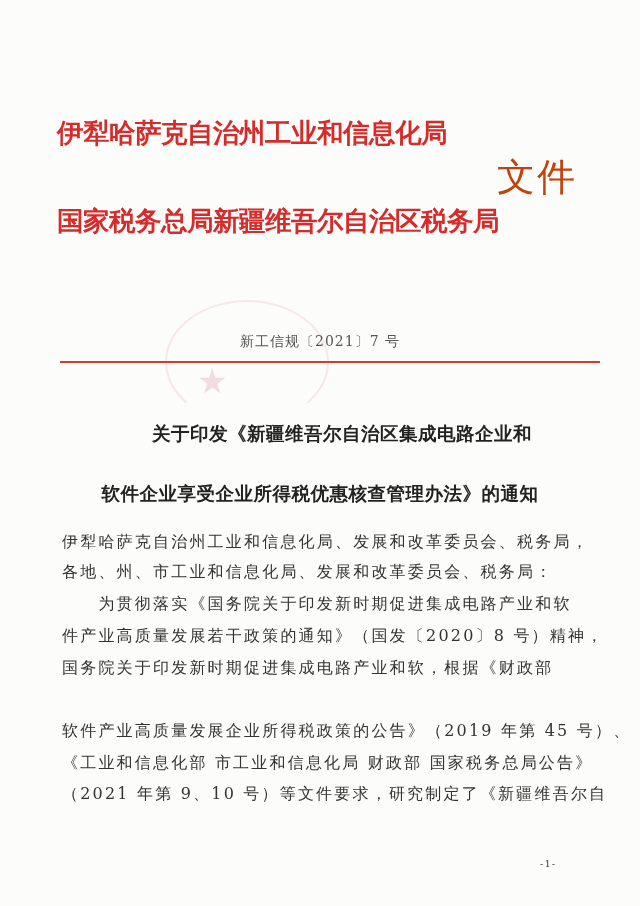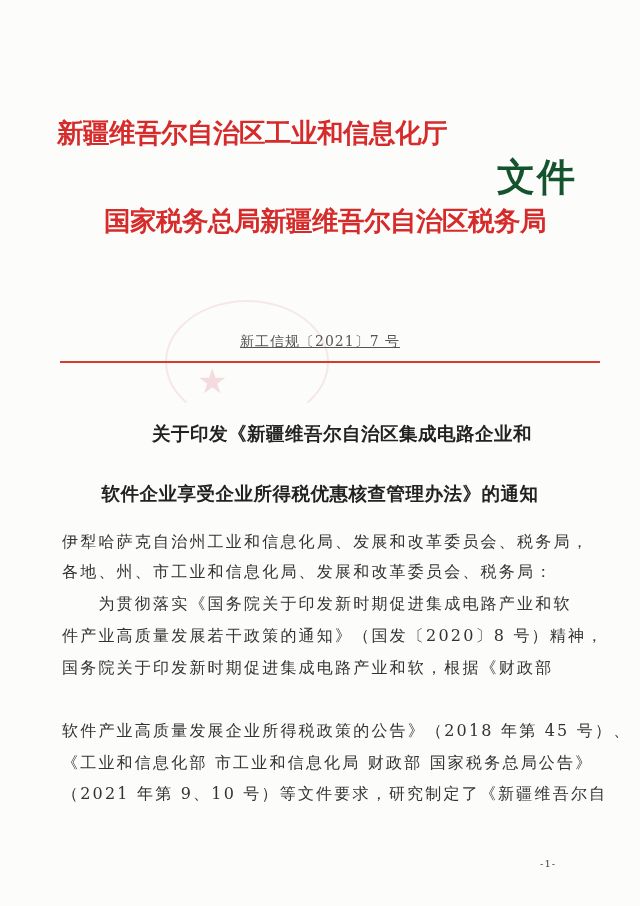--- a/index.html
+++ b/index.html
@@ -8,28 +8,28 @@
     font-family: "DejaVu Serif", "Liberation Serif", serif; color: #333;
   }
   .page { position: absolute; left: 0; top: 0; width: 640px; height: 906px; background: #fcfcfb; }
   .org {
     position: absolute; left: 57px; color: #d62b2b; font-weight: bold;
     font-family: "DejaVu Sans", "Liberation Sans", sans-serif;
     font-size: 26.5px; letter-spacing: -0.5px; white-space: nowrap; line-height: 1;
   }
   .org1 { top: 120px; }
   .org2 { top: 164px; }
-  .org3 { top: 208px; margin-left: 47px; }
+  .org3 { top: 208px; }
   .wenjian {
-    position: absolute; left: 497px; top: 158px; color: #14532d;
-    font-family: "DejaVu Serif", serif; font-weight: bold; font-size: 38px; letter-spacing: 2px; line-height: 1;
+    position: absolute; left: 497px; top: 158px; color: #c2410c;
+    font-family: "DejaVu Serif", serif; font-weight: normal; font-size: 38px; letter-spacing: 2px; line-height: 1;
   }
   .docno {
     position: absolute; left: 0; width: 640px; top: 333px; text-align: center;
-    font-size: 14px; color: #555; letter-spacing: 1px; text-decoration: underline;
+    font-size: 14px; color: #555; letter-spacing: 1px;
   }
   .redline {
     position: absolute; left: 60px; top: 361px; width: 540px; height: 2px; background: #d83a2e;
   }
   .seal-arc {
     position: absolute; left: 165px; top: 300px; width: 160px; height: 120px;
     border: 2px solid rgba(220,140,150,0.18); border-radius: 50%; border-bottom-color: transparent;
   }
   .seal-star {
     position: absolute; left: 197px; top: 364px; color: rgba(220,120,140,0.25); font-size: 34px; line-height: 1;
@@ -45,35 +45,35 @@
     white-space: nowrap; line-height: 1; margin-top: 8px;
   }
   .pagenum {
     position: absolute; left: 540px; top: 858px; font-size: 10px; color: #444; letter-spacing: 1px;
   }
 </style>
 </head>
 <body>
 
 <div class="page">
-  <div class="org org1">新疆维吾尔自治区工业和信息化厅</div>
+  <div class="org org1">伊犁哈萨克自治州工业和信息化局</div>
   <div class="org org3">国家税务总局新疆维吾尔自治区税务局</div>
   <div class="wenjian">文件</div>
 
   <div class="seal-arc"></div>
   <div class="docno">新工信规〔2021〕7 号</div>
   <div class="redline"></div>
   <div class="seal-star">★</div>
 
   <div class="title title1">关于印发《新疆维吾尔自治区集成电路企业和</div>
   <div class="title title2">软件企业享受企业所得税优惠核查管理办法》的通知</div>
 
   <div class="body-line" style="top:526px">伊犁哈萨克自治州工业和信息化局、发展和改革委员会、税务局，</div>
   <div class="body-line" style="top:556px">各地、州、市工业和信息化局、发展和改革委员会、税务局：</div>
   <div class="body-line" style="top:588px">　　为贯彻落实《国务院关于印发新时期促进集成电路产业和软</div>
   <div class="body-line" style="top:620px">件产业高质量发展若干政策的通知》（国发〔2020〕8 号）精神，</div>
   <div class="body-line" style="top:652px">国务院关于印发新时期促进集成电路产业和软，根据《财政部</div>
-  <div class="body-line" style="top:715px">软件产业高质量发展企业所得税政策的公告》（2018 年第 45 号）、</div>
+  <div class="body-line" style="top:715px">软件产业高质量发展企业所得税政策的公告》（2019 年第 45 号）、</div>
   <div class="body-line" style="top:747px">《工业和信息化部 市工业和信息化局 财政部 国家税务总局公告》</div>
   <div class="body-line" style="top:778px">（2021 年第 9、10 号）等文件要求，研究制定了《新疆维吾尔自</div>
 
   <div class="pagenum">-1-</div>
 </div>
 
 </body></html>

